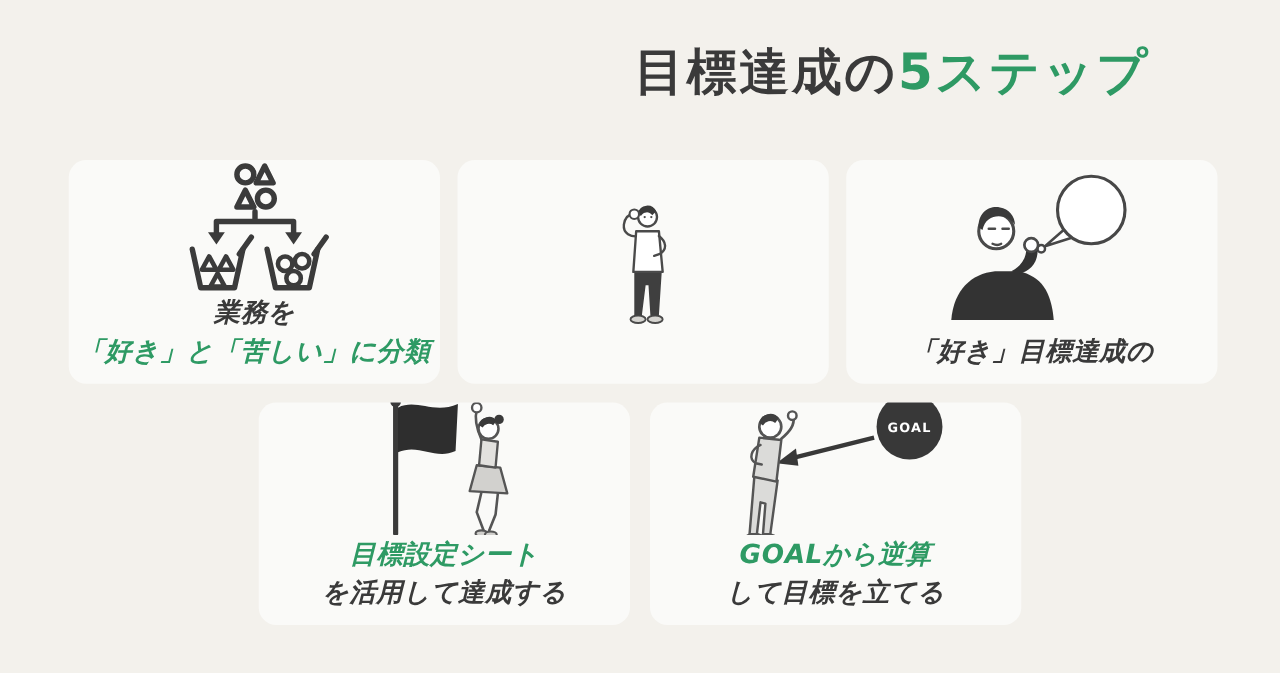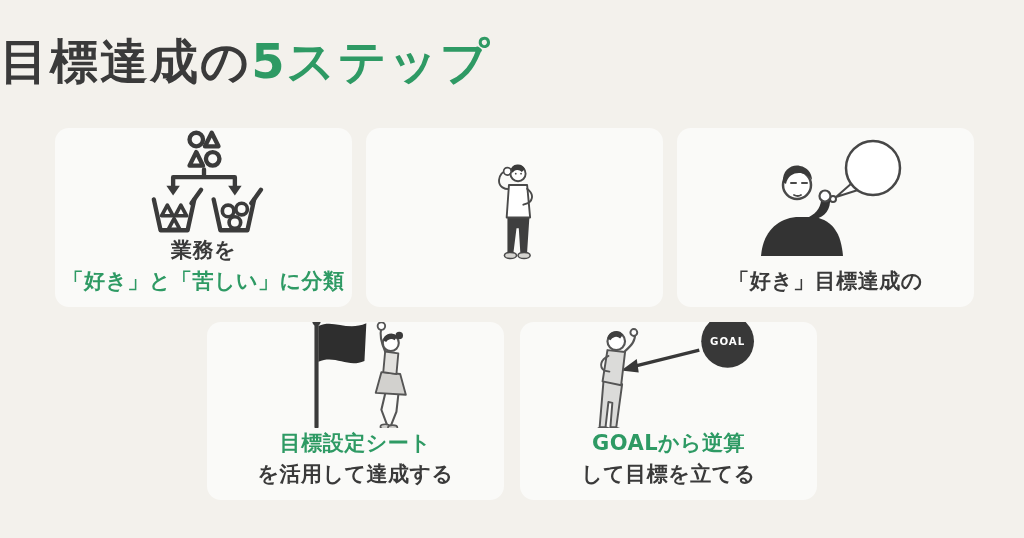--- a/index.html
+++ b/index.html
@@ -6,37 +6,37 @@
     --bg:#f3f1ec; --card:#fafaf8; --dark:#3a3a3a; --green:#2e9a64; --goal:#383838;
   }
   html,body{margin:0;padding:0;}
   body{
     width:1024px;height:538px;position:relative;overflow:hidden;
     background:var(--bg);
     font-family:"DejaVu Sans","Liberation Sans",sans-serif;
   }
   .title{
     position:absolute;top:30px;left:0;width:920px;margin:0;
-    text-align:left;font-size:48px;font-weight:700;letter-spacing:2px;
+    text-align:right;font-size:40px;font-weight:700;letter-spacing:2px;
     color:var(--dark);
   }
   .row{position:absolute;display:flex;}
   .row-1{top:128px;left:55px;gap:14px;}
   .row-2{top:322px;left:207px;gap:16px;}
   .card{
     width:297px;height:179px;background:var(--card);border-radius:14px;
     box-sizing:border-box;display:flex;flex-direction:column;
     align-items:center;justify-content:flex-end;padding-bottom:10px;
   }
   .row-2 .card{height:178px;}
   .icon-area{
     flex:1;width:100%;display:flex;align-items:center;justify-content:center;
     overflow:hidden;
   }
-  .card-text{text-align:center;font-weight:700;font-size:21px;line-height:31px;letter-spacing:0.5px;}
+  .card-text{text-align:center;font-weight:700;font-size:21px;line-height:31px;letter-spacing:0.5px;font-style:italic;}
   .dark{color:var(--dark);}
   .green{color:var(--green);}
   .goal-label{
     font-family:"DejaVu Sans","Liberation Sans",sans-serif;
     font-weight:700;font-size:10.5px;letter-spacing:1px;fill:#ffffff;
   }
 </style>
 </head>
 <body>
 

